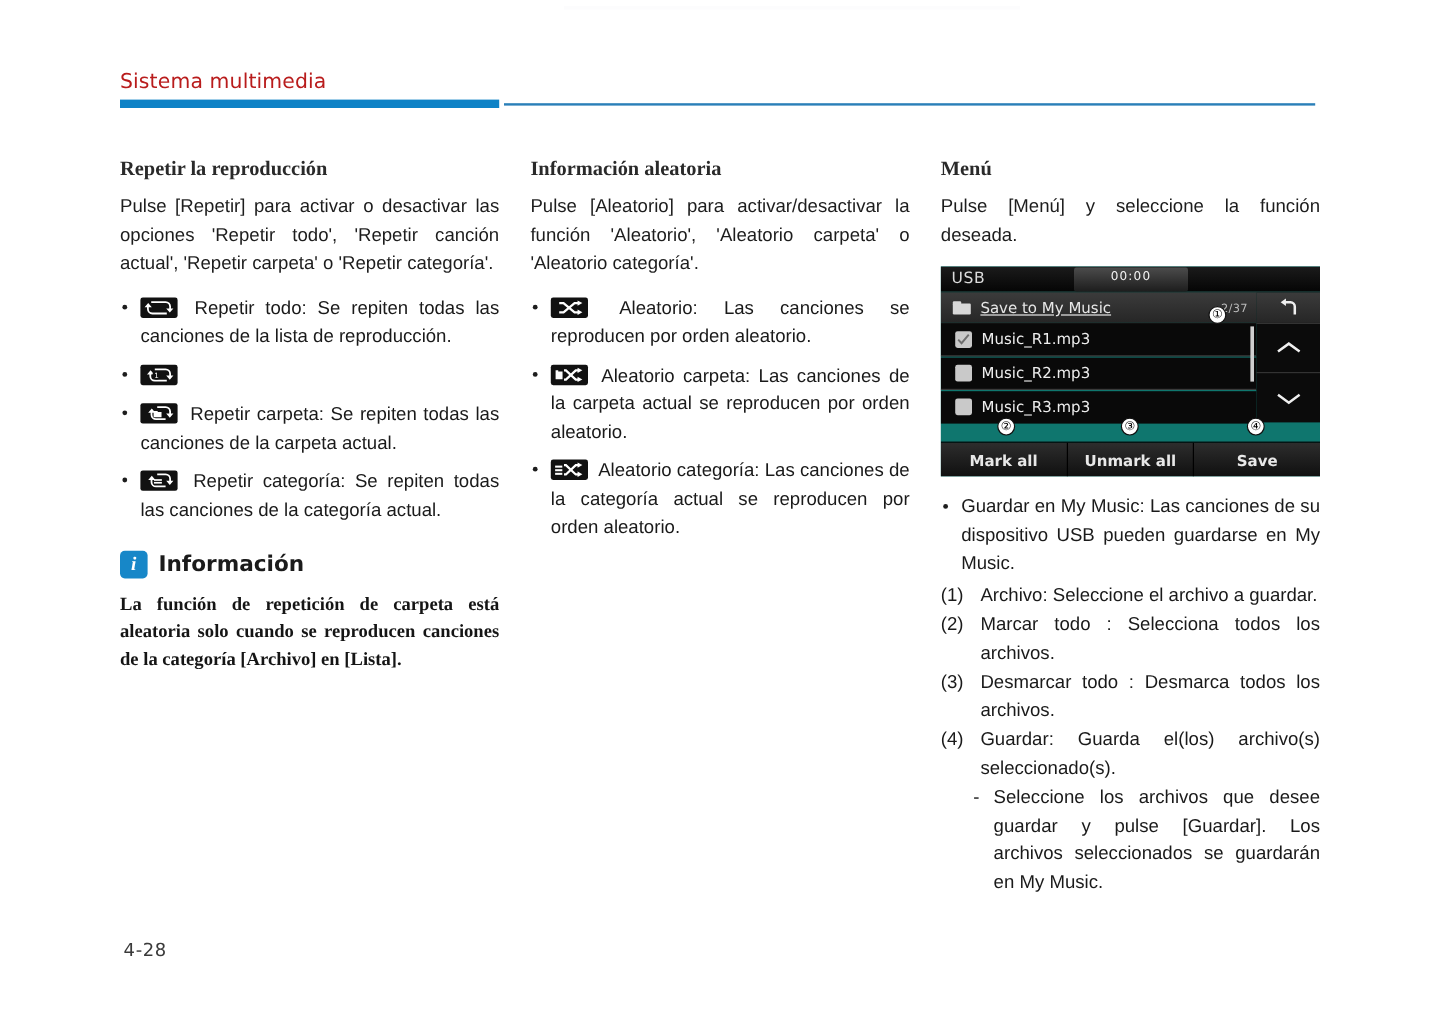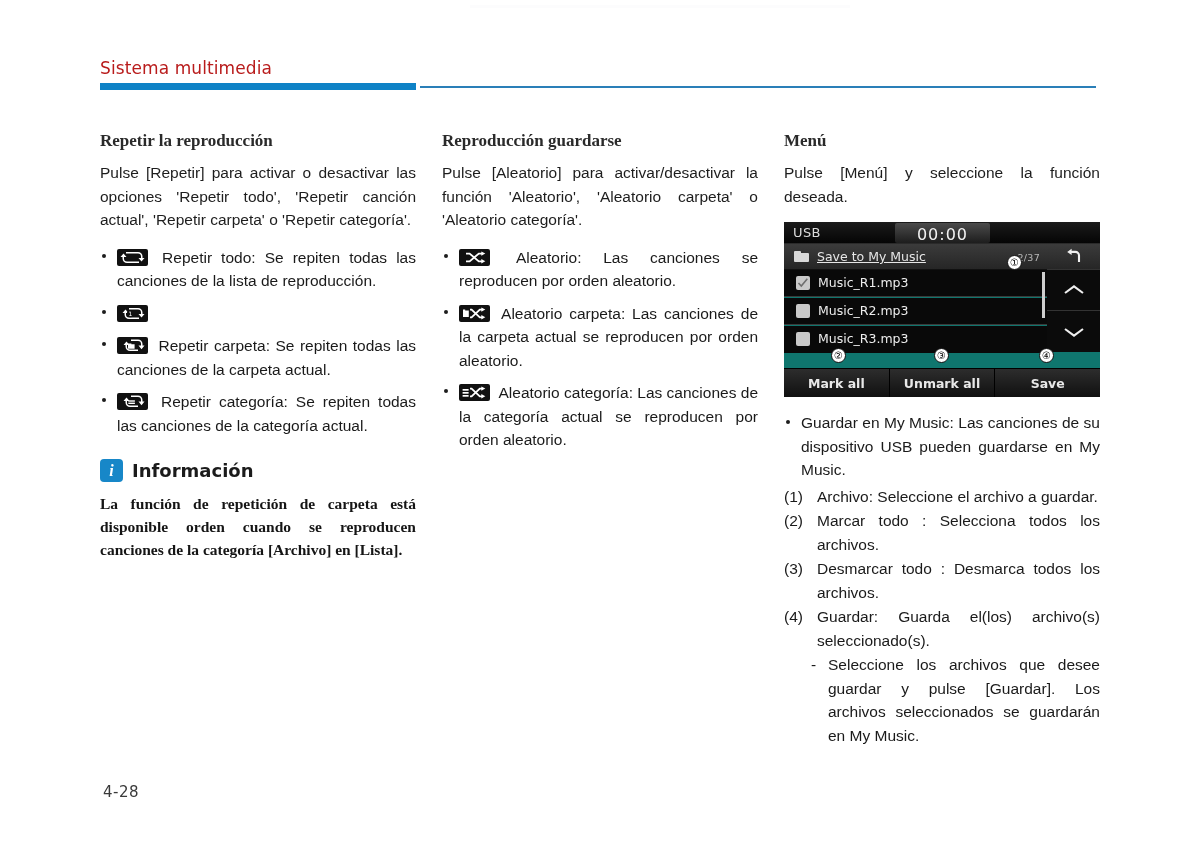--- a/index.html
+++ b/index.html
@@ -152,21 +152,21 @@
   }
   .dev-clockwrap {
     position: absolute; left: 111px; top: 1px;
     width: 95px; height: 20px;
     background: linear-gradient(#4b4b4b, #1d1d1d);
     border-radius: 2px;
   }
   .dev-clock {
     position: absolute; left: 0; top: 2px; width: 95px;
     text-align: center;
-    font-size: 16px; color: #f2f2f2; letter-spacing: 1px;
+    font-size: 10px; color: #f2f2f2; letter-spacing: 1px;
   }
 
   .dev-listpane {
     position: absolute; left: 0; top: 22px; width: 263px; height: 108px;
   }
   .dev-folderrow {
     position: absolute; left: 0; top: 0; width: 263px; height: 26px;
     background: linear-gradient(#3b3b3b, #262626);
     border-bottom: 1px solid #111;
   }
@@ -379,26 +379,26 @@
         </span>
         <span>Repetir categoría: Se repiten todas las canciones de la categoría actual.</span>
       </li>
     </ul>
 
     <div class="info-block">
       <div class="info-head">
         <div class="info-icon">i</div>
         <div class="info-title">Información</div>
       </div>
-      <div class="info-body">La función de repetición de carpeta está disponible orden cuando se reproducen canciones de la categoría [Archivo] en [Lista].</div>
+      <div class="info-body">La función de repetición de carpeta está aleatoria solo cuando se reproducen canciones de la categoría [Archivo] en [Lista].</div>
     </div>
   </div>
 
   <div class="col col-2">
-    <h2 class="sec-title">Reproducción guardarse</h2>
+    <h2 class="sec-title">Información aleatoria</h2>
     <p class="body last">Pulse [Aleatorio] para activar/desactivar la función 'Aleatorio', 'Aleatorio carpeta' o 'Aleatorio categoría'.</p>
 
     <ul class="icon-list">
       <li>
         <span class="dot"></span>
         <span class="glyph">
           <svg width="31" height="17" viewBox="0 0 31 17">
             <path d="M7 4.6 h3.6 l9.2 7.8 h3.4" stroke="#fff" stroke-width="1.9" fill="none"></path>
             <path d="M7 12.4 h3.6 l9.2 -7.8 h3.4" stroke="#fff" stroke-width="1.9" fill="none"></path>
             <path d="M22.3 2.4 l4 2.2 l-4 2.2 z" fill="#fff"></path>

